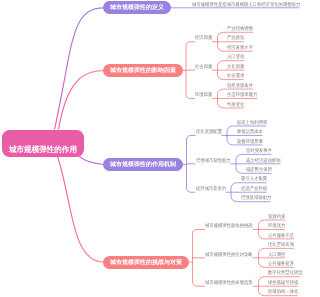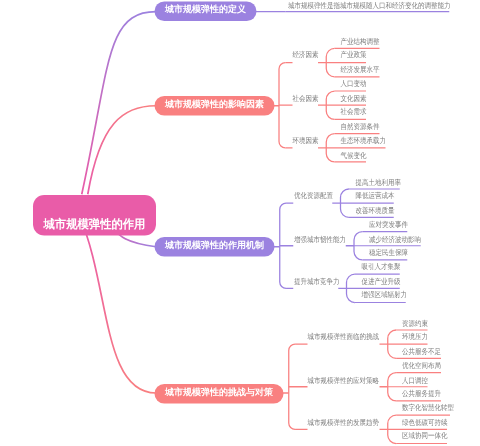--- a/index.html
+++ b/index.html
@@ -2,21 +2,21 @@
 <html><head>
 <meta charset="utf-8">
 <style>
   html,body{margin:0;padding:0;width:300px;height:297px;background:#ffffff;overflow:hidden;}
   body{font-family:"Liberation Sans",sans-serif;}
   #stage{position:absolute;left:0;top:0;width:300px;height:297px;}
   #map{position:relative;width:300px;height:297px;}
   svg#links{position:absolute;left:0;top:0;width:300px;height:297px;}
   .node{position:absolute;white-space:nowrap;box-sizing:border-box;}
   .root{color:#fff;border-radius:7.5px;font-size:8px;font-weight:700;
-        height:27px;line-height:15px;padding:12px 7px;overflow:hidden;margin-left:20px;}
+        height:27px;line-height:15px;padding:12px 7px;overflow:hidden;}
   .root > span{display:inline-block;transform:scaleX(0.944);transform-origin:left center;}
   .lvl1{color:#fff;border-radius:6.5px;font-size:6px;font-weight:700;
         height:13px;line-height:13px;padding:0 7px;}
   .lvl2 > span,.lvl3 > span{display:inline-block;transform:scaleX(0.866);transform-origin:left center;}
   .lvl2{font-size:5px;line-height:5px;color:#7d7d7d;}
   .lvl3{font-size:5px;line-height:5px;color:#7d7d7d;}
 </style>
 </head>
 <body>
 

